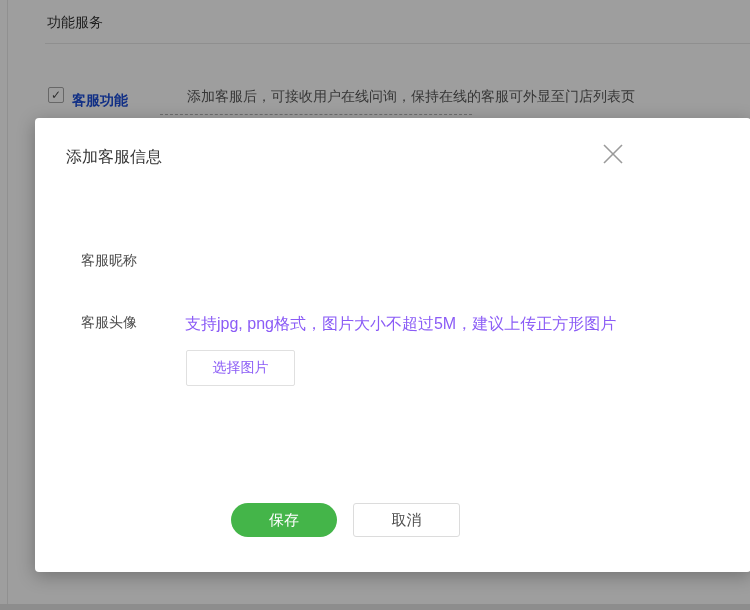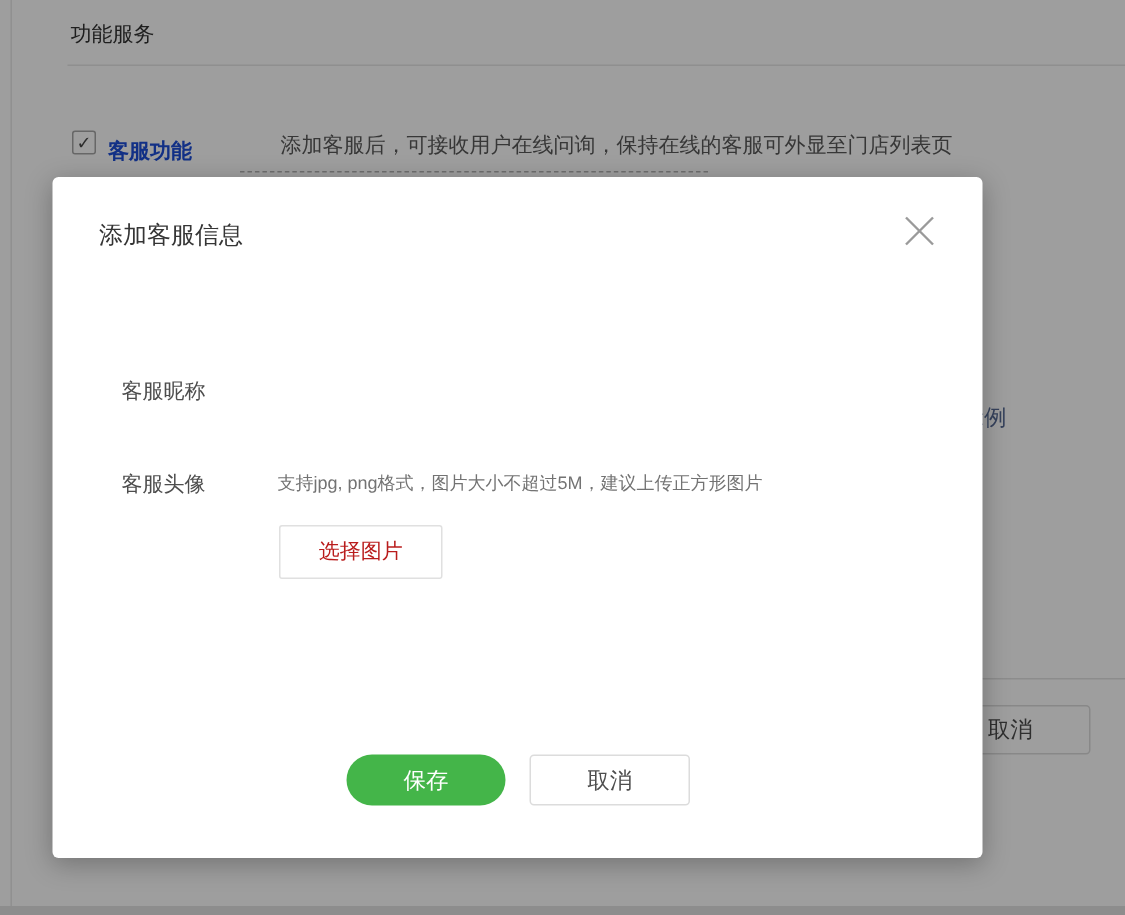--- a/index.html
+++ b/index.html
@@ -24,39 +24,39 @@
   .example-link { position:absolute; left:641px; top:269px; font-size:15px; color:#576b95; cursor:pointer; }
   .bg-rule { position:absolute; left:592px; top:452px; width:158px; height:1px; background:#e2e2e2; }
   .bg-cancel { position:absolute; left:620px; top:470px; width:107px; height:33px; background:#fff;
                border:1px solid #dcdcdc; border-radius:3px; font-size:15px; color:#4d4d4d;
                display:flex; align-items:center; justify-content:center; cursor:pointer; }
 
   
   .overlay { position:absolute; left:0; top:0; width:750px; height:610px; background:rgba(0,0,0,0.38); }
 
   
-  .modal { position:absolute; left:35px; top:118px; width:620px; height:454px; background:#fff;
+  .modal { position:absolute; left:35px; top:118px; width:716px; height:454px; background:#fff;
            border-radius:4px; box-shadow:0 4px 18px rgba(0,0,0,0.28); }
   .modal-title { position:absolute; left:31px; top:29px; font-size:16px; color:#353535; }
   .modal-close { position:absolute; left:564px; top:22px; width:28px; height:28px; cursor:pointer;
                  display:flex; align-items:center; justify-content:center; }
   .field-label { position:absolute; left:46px; font-size:14px; color:#4d4d4d; }
   .label-nickname { top:134px; }
   .label-avatar   { top:196px; }
 
   .input-wrap { position:absolute; left:150px; top:124px; width:423px; height:36px; }
   .text-input { width:100%; height:100%; border:1px solid #e1e1e1; border-radius:2px;
                 padding:0 58px 0 12px; font-size:14px; color:#333; outline:none; background:#fff;
                 font-family:"Liberation Sans","DejaVu Sans",sans-serif; }
   .text-input::placeholder { color:#bdbdbd; opacity:1; }
   .char-counter { position:absolute; right:13px; top:10px; font-size:14px; color:#b5b5b5; }
 
-  .avatar-hint { position:absolute; left:150px; top:196px; font-size:12px; color:#737373; }
+  .avatar-hint { position:absolute; left:150px; top:196px; font-size:16px; color:#8b5cf6; }
   .choose-btn { position:absolute; left:151px; top:232px; width:109px; height:36px; background:#fff;
-                border:1px solid #e0e0e0; border-radius:2px; font-size:14px; color:#b91c1c;
+                border:1px solid #e0e0e0; border-radius:2px; font-size:14px; color:#8b5cf6;
                 cursor:pointer; font-family:inherit; }
 
   .save-btn { position:absolute; left:196px; top:385px; width:106px; height:34px; border:none;
               border-radius:3px; background:#44b549; color:#fff; font-size:15px; cursor:pointer;
               font-family:inherit; }
   .cancel-btn { position:absolute; left:318px; top:385px; width:107px; height:34px; background:#fff;
                 border:1px solid #dcdcdc; border-radius:3px; color:#4d4d4d; font-size:15px;
                 cursor:pointer; font-family:inherit; }
 </style>
 </head>

